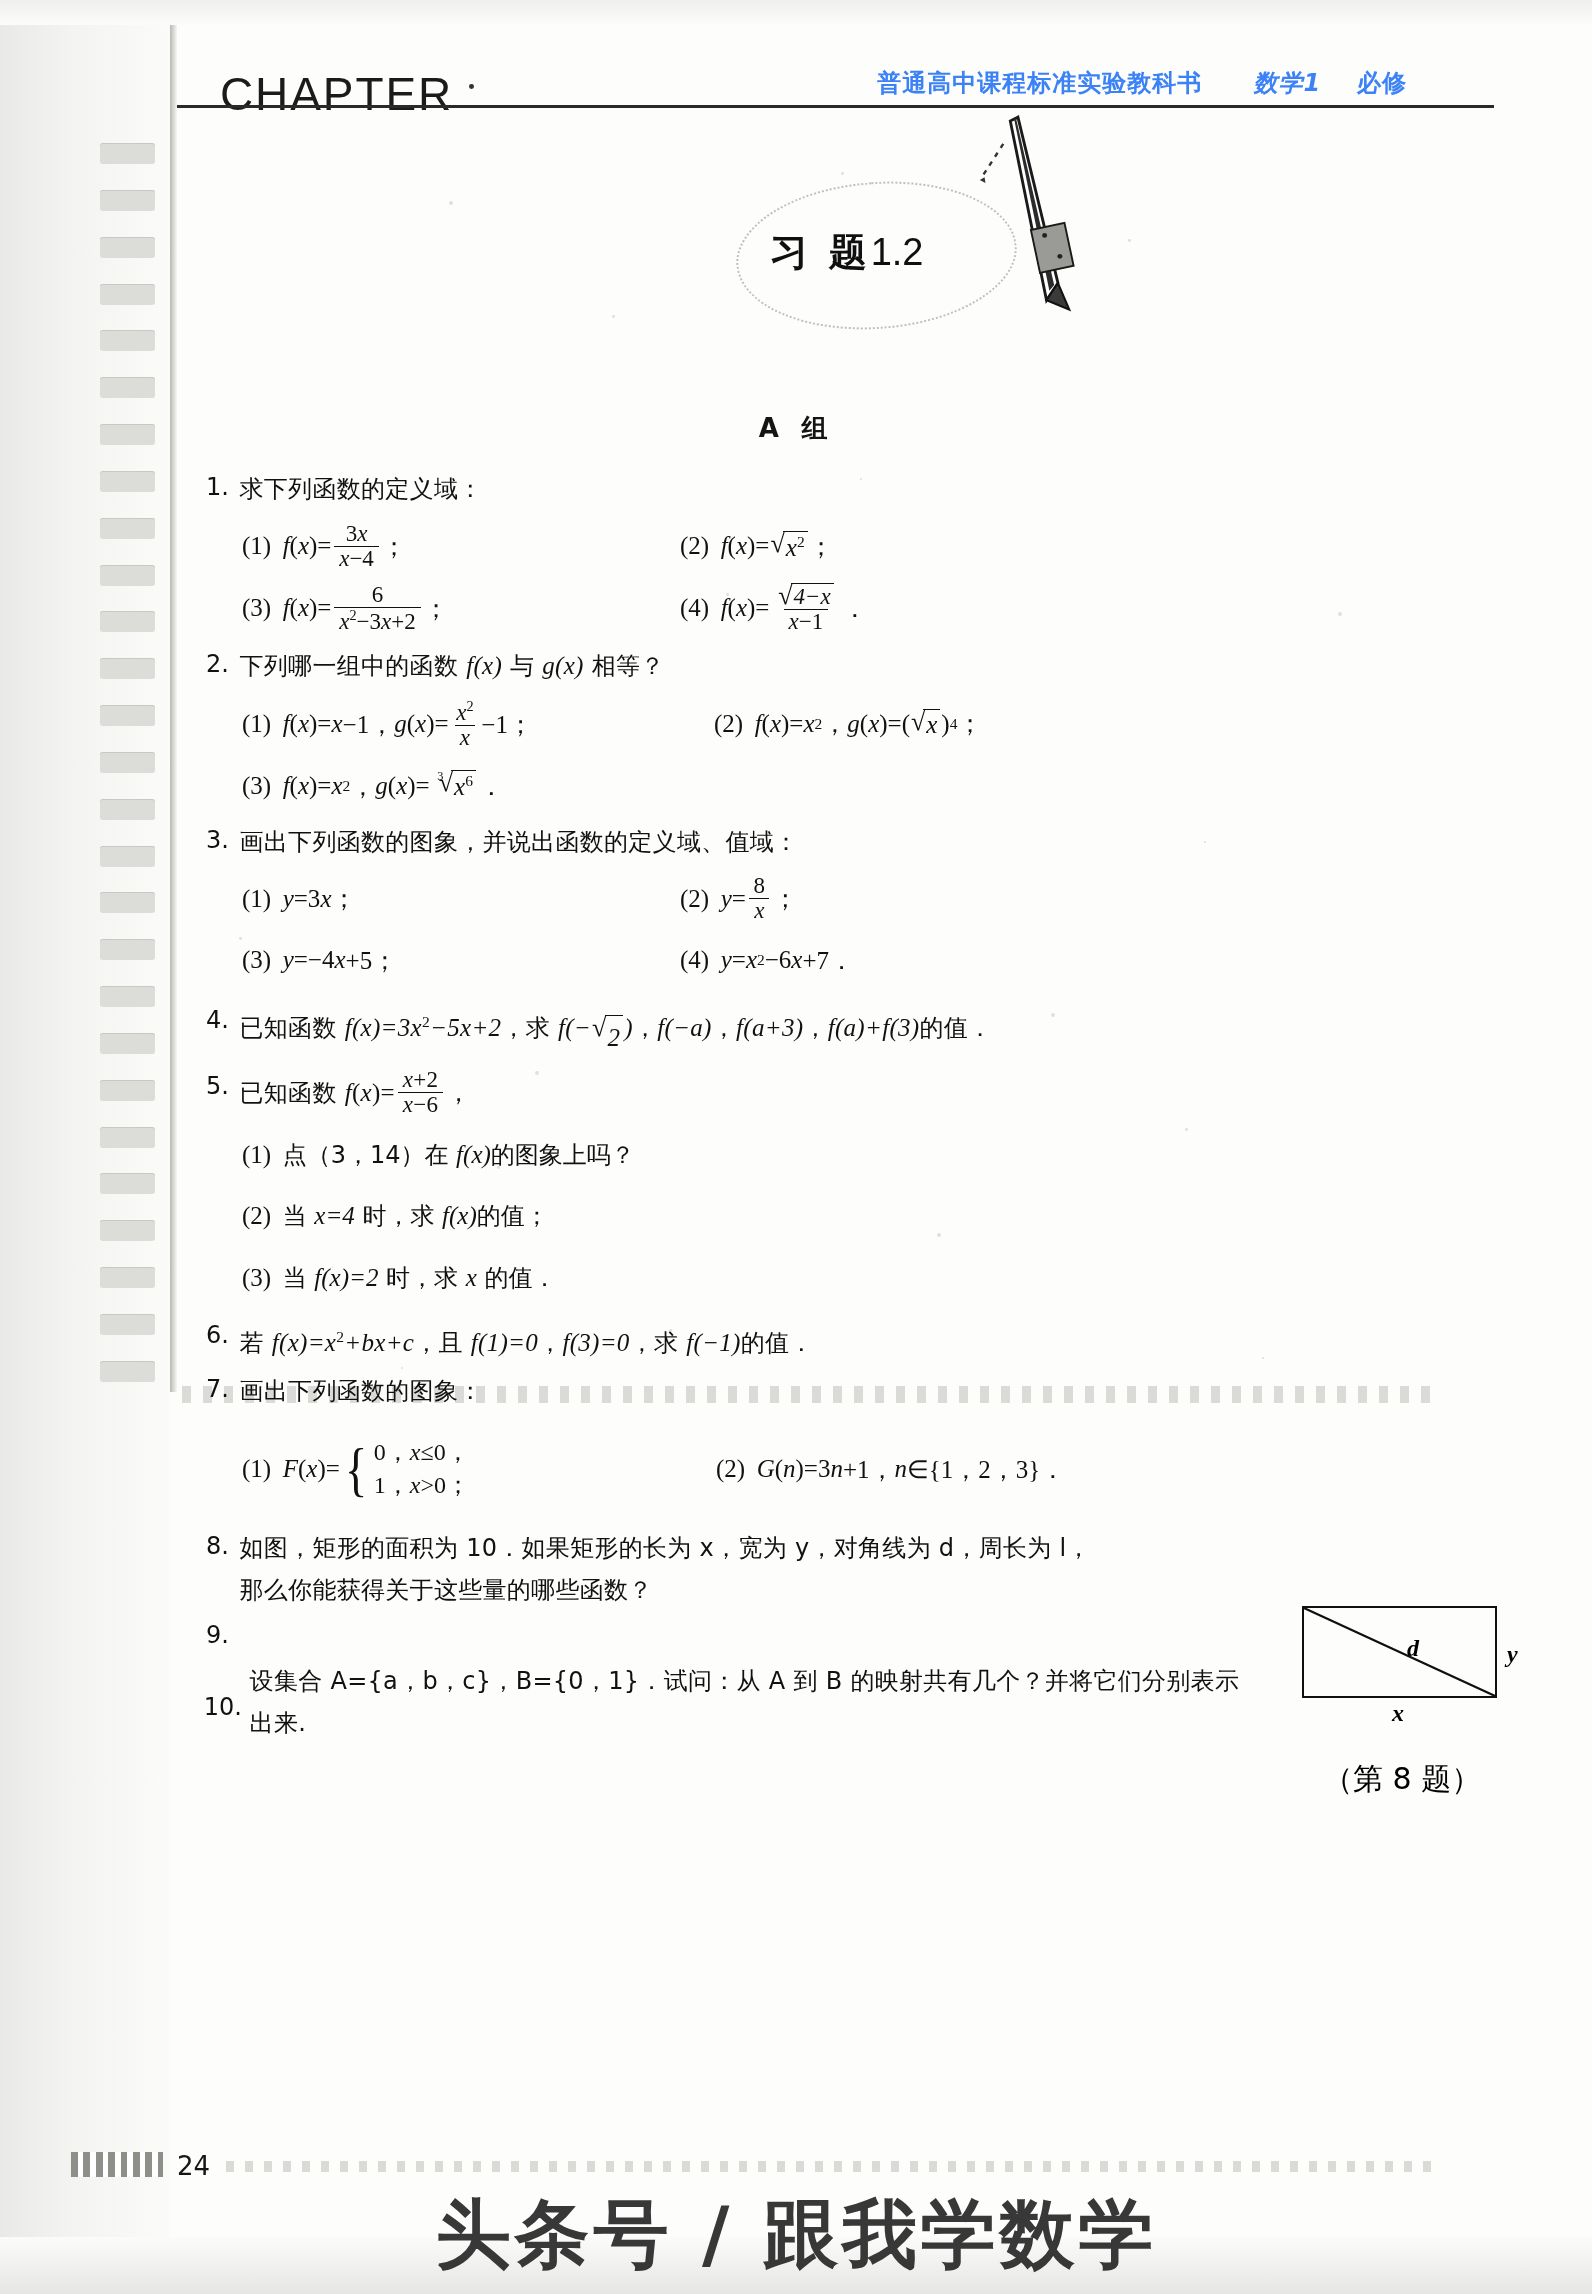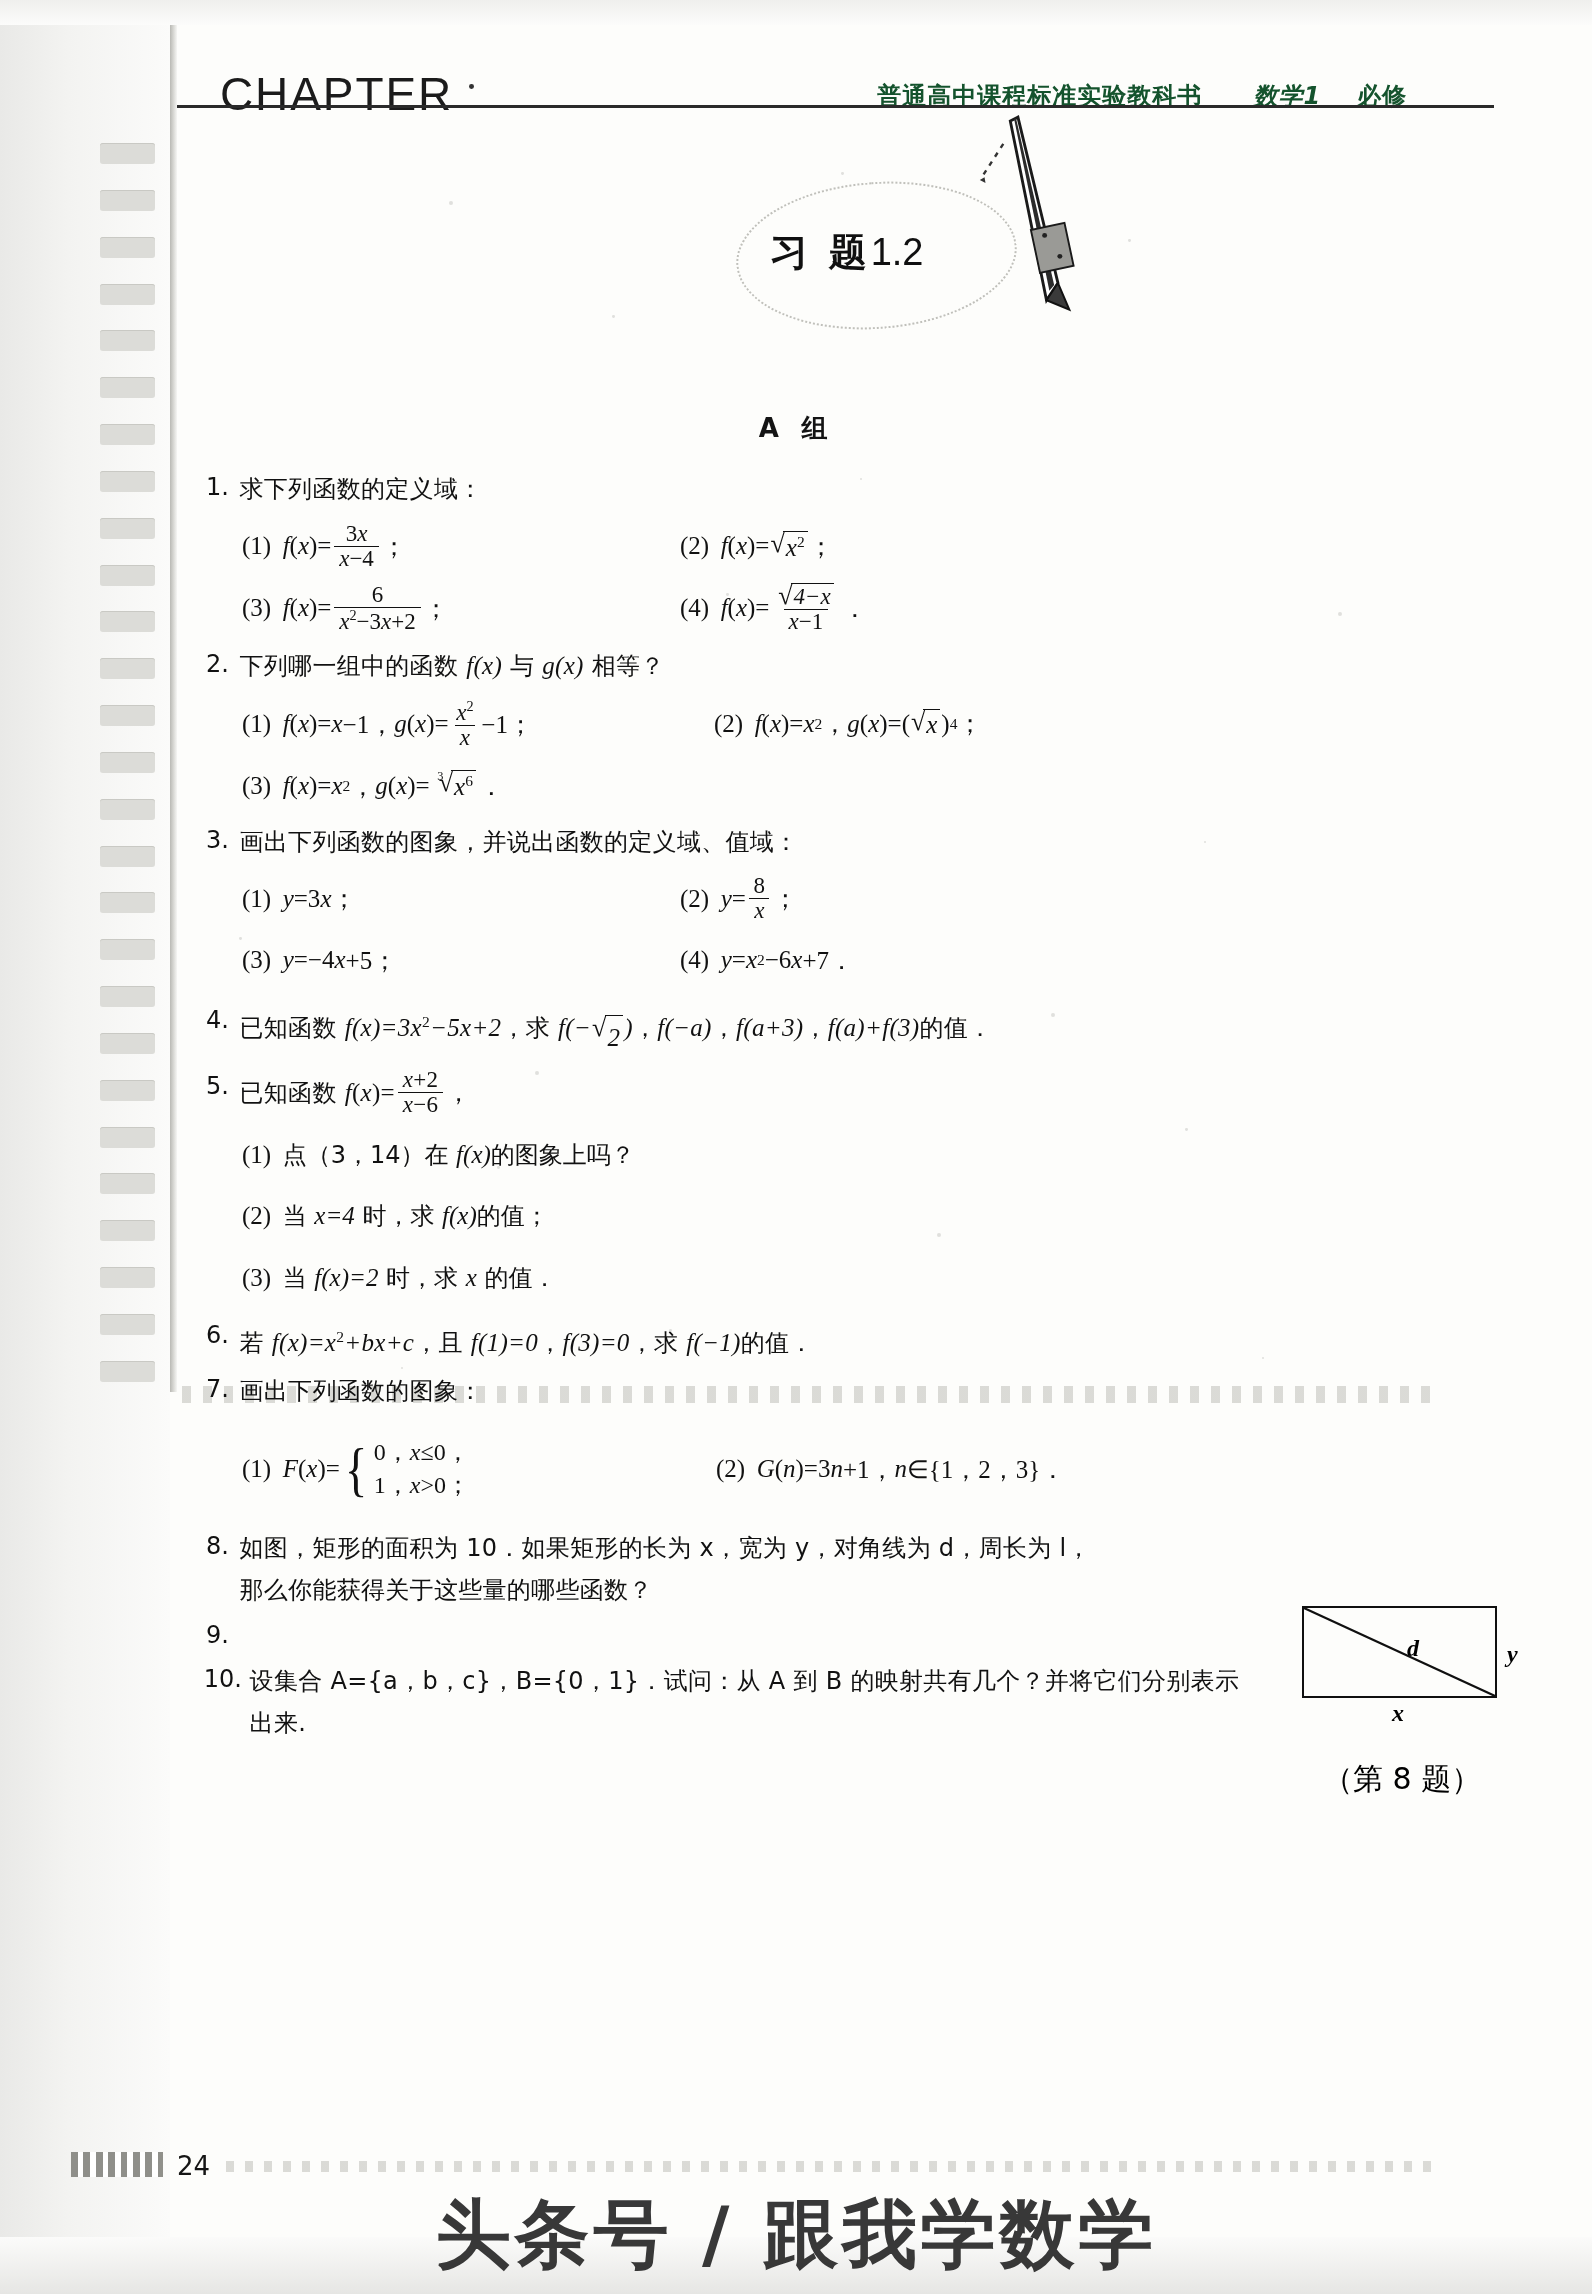--- a/index.html
+++ b/index.html
@@ -55,22 +55,22 @@
   #chapter-word{
     position:absolute;left:43px;top:42px;
     font-family:"Liberation Sans", sans-serif;
     font-size:46px;letter-spacing:1.9px;color:#1b1b1b;
     font-weight:400;
   }
   #chapter-dot{
     position:absolute;left:292px;top:59px;width:4.8px;height:4.8px;background:#333;border-radius:50%;
   }
   #header-right{
-    position:absolute;right:103px;top:55px;
-    white-space:nowrap;color:#14532d;
+    position:absolute;right:103px;top:42px;
+    white-space:nowrap;color:#3b82f6;
   }
   #book-line{
     font-family:"DejaVu Sans", sans-serif;
     font-size:24px;font-weight:700;letter-spacing:1px;
   }
   #book-course{font-style:italic;font-weight:700;}
   #header-rule{
     position:absolute;left:177px;top:105px;width:1317px;height:2.9px;
     background:#2a2a2a;
   }
@@ -108,21 +108,21 @@
   }
   .prob{
     display:flex;align-items:flex-start;
     margin-bottom:5.7px;
   }
   .num{
     width:42px;flex:0 0 42px;text-align:right;
     font-family:"DejaVu Sans", sans-serif;
     font-size:24px;line-height:38px;
   }
-  .num.wide{width:55px;flex:0 0 55px;}
+  .num.wide{width:55px;flex:0 0 55px;margin-top:28px;}
   .ptext{
     padding-left:10.5px;
     font-family:"DejaVu Sans", sans-serif;
     font-size:24px;line-height:42px;
     letter-spacing:0.3px;
   }
   .mth{font-family:"Liberation Serif", serif;font-style:italic;font-size:25px;}
   .up{font-style:normal;}
   .cols{
     display:flex;

